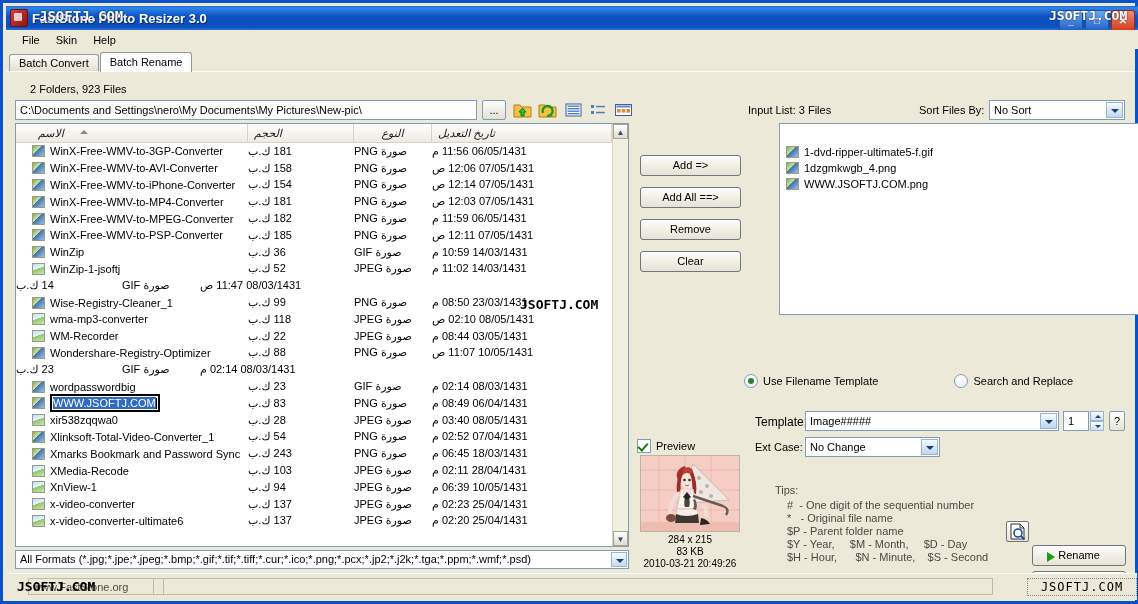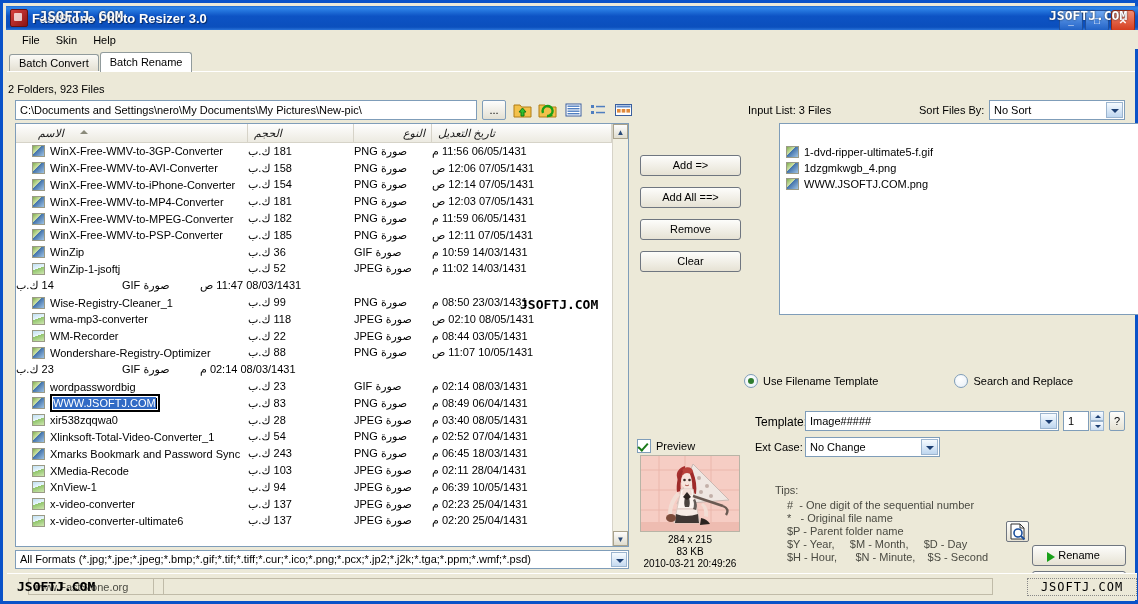--- a/index.html
+++ b/index.html
@@ -35,21 +35,21 @@
 
   
   .tabs{position:absolute;left:6px;top:50px;height:19px;display:flex;align-items:flex-end;}
   .tab{height:17px;line-height:17px;padding:0 9px;font-size:11px;
        border:1px solid #919b9c;border-bottom:none;border-radius:3px 3px 0 0;
        background:linear-gradient(180deg,#fbfaf6,#e2ded0);margin-right:1px;color:#000;}
   .tab.active{height:19px;line-height:19px;background:#fff;border-color:#919b9c;
               position:relative;z-index:3;font-weight:normal;}
   .tabline{position:absolute;left:4px;top:68px;width:1128px;height:1px;background:#fff;}
 
-  .foldercount{position:absolute;left:5px;top:80px;font-size:11px;color:#000;}
+  .foldercount{position:absolute;left:27px;top:80px;font-size:11px;color:#000;}
 
   
   .pathbox{position:absolute;left:12px;top:97px;width:462px;height:20px;
            background:#fff;border:1px solid #7f9db9;box-sizing:border-box;
            font-size:11px;padding:3px 4px;color:#000;white-space:nowrap;overflow:hidden;}
   .dotsbtn{position:absolute;left:479px;top:97px;width:24px;height:20px;
            border:1px solid #7f9db9;border-radius:2px;box-sizing:border-box;
            background:linear-gradient(180deg,#fdfdfc,#e3e0d3);
            font-size:11px;text-align:center;line-height:18px;color:#000;}
   .tbico{position:absolute;top:97px;width:21px;height:20px;}
@@ -57,21 +57,21 @@
 
   
   .listwrap{position:absolute;left:12px;top:120px;width:614px;height:424px;
             border:1px solid #7f9db9;background:#fff;box-sizing:border-box;overflow:hidden;}
   .lhead{display:flex;height:18px;background:linear-gradient(180deg,#fefefe,#eceae1);
          border-bottom:1px solid #d6d3c8;font-size:11px;color:#1a1a1a;}
   .lhead .hc{box-sizing:border-box;border-right:1px solid #d6d3c8;
              padding:2px 6px;line-height:14px;position:relative;overflow:hidden;white-space:nowrap;font-style:italic;}
   .hc.name{width:232px;direction:rtl;text-align:left;padding-left:22px;}
   .hc.size{width:106px;direction:rtl;text-align:left;}
-  .hc.type{width:78px;direction:rtl;text-align:right;}
+  .hc.type{width:78px;direction:rtl;text-align:center;}
   .hc.date{width:180px;direction:rtl;text-align:left;}
   .sortarrow{position:absolute;left:64px;top:6px;width:0;height:0;
              border-left:4px solid transparent;border-right:4px solid transparent;
              border-bottom:4px solid #8a8a7a;}
   .rows{height:387px;overflow:hidden;position:relative;}
   .row{display:flex;height:16.8px;align-items:center;font-size:11px;color:#000;}
   .row .c{box-sizing:border-box;overflow:hidden;white-space:nowrap;}
   .c.name{width:232px;display:flex;align-items:center;padding-left:16px;}
   .c.size{width:106px;direction:rtl;text-align:left;padding-right:4px;}
   .c.type{width:78px;direction:rtl;text-align:left;}

